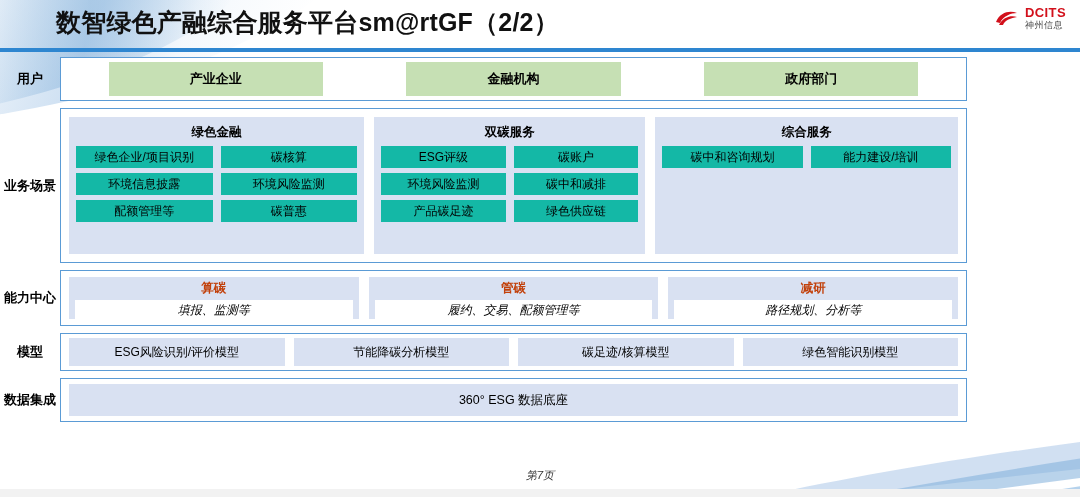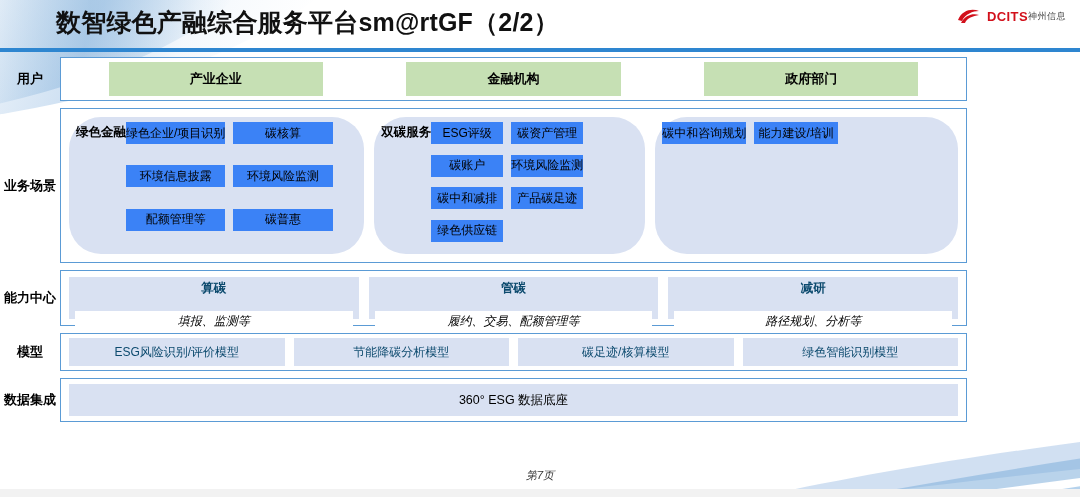--- a/index.html
+++ b/index.html
@@ -20,21 +20,21 @@
     transform:rotate(-12deg);border-radius:0 0 90% 0;pointer-events:none;}
   .swoosh-br{position:absolute;right:-30px;bottom:-18px;width:420px;height:95px;pointer-events:none;}
   .swoosh-br svg{display:block;}
 
   
   .header{position:absolute;left:0;top:0;width:1080px;height:49px;}
   .title{position:absolute;left:8px;top:6px;font-size:25px;font-weight:bold;color:#111111;
     letter-spacing:.2px;white-space:nowrap;margin-left:48px;}
   .logo{position:absolute;right:14px;top:6px;display:flex;align-items:center;gap:5px;}
   .logo .mark{width:26px;height:20px;}
-  .logo .txt{display:flex;flex-direction:row;line-height:1;}
+  .logo .txt{display:flex;flex-direction:column;line-height:1;}
   .logo .txt .en{font-size:13px;font-weight:bold;color:#D2101B;letter-spacing:.4px;}
   .logo .txt .cn{font-size:9px;color:#444;margin-top:2px;letter-spacing:.5px;}
   .rule{position:absolute;left:0;top:48px;width:1080px;height:4px;background:#2E86D0;}
 
   
   .grid{position:absolute;left:0;top:57px;width:979px;}
   .row{display:flex;align-items:stretch;}
   .rowlabel{width:60px;min-width:60px;display:flex;align-items:center;justify-content:center;
     text-align:center;font-size:13px;font-weight:bold;color:#000;line-height:1.2;padding:0 4px;
     box-sizing:border-box;}
@@ -44,41 +44,41 @@
   
   .user-row .rowbody{height:44px;display:flex;align-items:center;padding:4px 6px;box-sizing:border-box;}
   .user-inner{display:flex;width:100%;height:34px;}
   .user-cell{flex:1;display:flex;align-items:flex-start;justify-content:center;font-family:Liberation Mono, monospace;}
   .user-box{width:72%;height:34px;background:#C6E0B4;display:flex;align-items:center;justify-content:center;
     font-size:13px;font-weight:bold;color:#000;}
 
   
   .scn-row .rowbody{height:155px;display:flex;gap:10px;padding:8px;box-sizing:border-box;}
   .scn-panel{background:#D9E1F2;flex:1;padding:5px 7px 7px;box-sizing:border-box;display:flex;
-    flex-direction:row;border-radius:32px;}
+    flex-direction:column;}
   .scn-panel.p1{flex:0 0 33.2%;}
   .scn-panel.p2{flex:0 0 30.5%;}
   .scn-panel.p3{flex:1;}
   .scn-title{text-align:center;font-size:12.5px;font-weight:bold;color:#000;margin:2px 0 5px;}
   .scn-items{display:grid;grid-template-columns:1fr 1fr;gap:5px 8px;}
-  .scn-item{background:#3b82f6;height:22px;display:flex;align-items:center;justify-content:center;
+  .scn-item{background:#14b8a6;height:22px;display:flex;align-items:center;justify-content:center;
     font-size:12px;color:#000;white-space:nowrap;}
   .scn-item.empty{background:transparent;}
 
   
   .cap-row .rowbody{height:56px;display:flex;gap:10px;padding:6px 8px;box-sizing:border-box;}
   .cap-panel{flex:1;background:#D9E1F2;padding:3px 6px 5px;box-sizing:border-box;}
-  .cap-title{text-align:center;font-size:12.5px;font-weight:bold;color:#0c4a6e;margin-bottom:14px;}
+  .cap-title{text-align:center;font-size:12.5px;font-weight:bold;color:#c2410c;margin-bottom:3px;}
   .cap-sub{background:#fff;height:20px;display:flex;align-items:center;justify-content:center;
     font-size:12px;font-style:italic;color:#000;}
 
   
   .mdl-row .rowbody{height:38px;display:flex;align-items:center;gap:9px;padding:4px 8px;box-sizing:border-box;}
   .mdl-box{flex:1;height:28px;background:#D9E1F2;display:flex;align-items:center;justify-content:center;
-    font-size:12px;color:#0c4a6e;white-space:nowrap;}
+    font-size:12px;color:#000000;white-space:nowrap;}
 
   
   .data-row .rowbody{height:44px;display:flex;align-items:center;padding:5px 8px;box-sizing:border-box;}
   .data-box{flex:1;height:32px;background:#D9E1F2;display:flex;align-items:center;justify-content:center;
     font-size:12.5px;color:#000;}
 
   .spacer{height:7px;}
   .footer{position:absolute;left:0;top:468px;width:1080px;text-align:center;
     font-size:11px;font-style:italic;color:#333;}
   .footer-pad{position:absolute;left:0;bottom:0;width:1080px;height:8px;background:#F2F2F2;}
@@ -142,31 +142,31 @@
             <div class="scn-item">环境风险监测</div>
             <div class="scn-item">配额管理等</div>
             <div class="scn-item">碳普惠</div>
           </div>
         </div>
 
         <div class="scn-panel p2">
           <div class="scn-title">双碳服务</div>
           <div class="scn-items">
             <div class="scn-item">ESG评级</div>
-            <div class="scn-item">碳资产管理</div>
             <div class="scn-item">碳账户</div>
             <div class="scn-item">环境风险监测</div>
             <div class="scn-item">碳中和减排</div>
             <div class="scn-item">产品碳足迹</div>
             <div class="scn-item">绿色供应链</div>
             <div class="scn-item empty"></div>
           </div>
         </div>
 
         <div class="scn-panel p3">
+          <div class="scn-title">综合服务</div>
           <div class="scn-items">
             <div class="scn-item">碳中和咨询规划</div>
             <div class="scn-item">能力建设/培训</div>
           </div>
         </div>
 
       </div>
     </div>
 
     <div class="spacer"></div>

